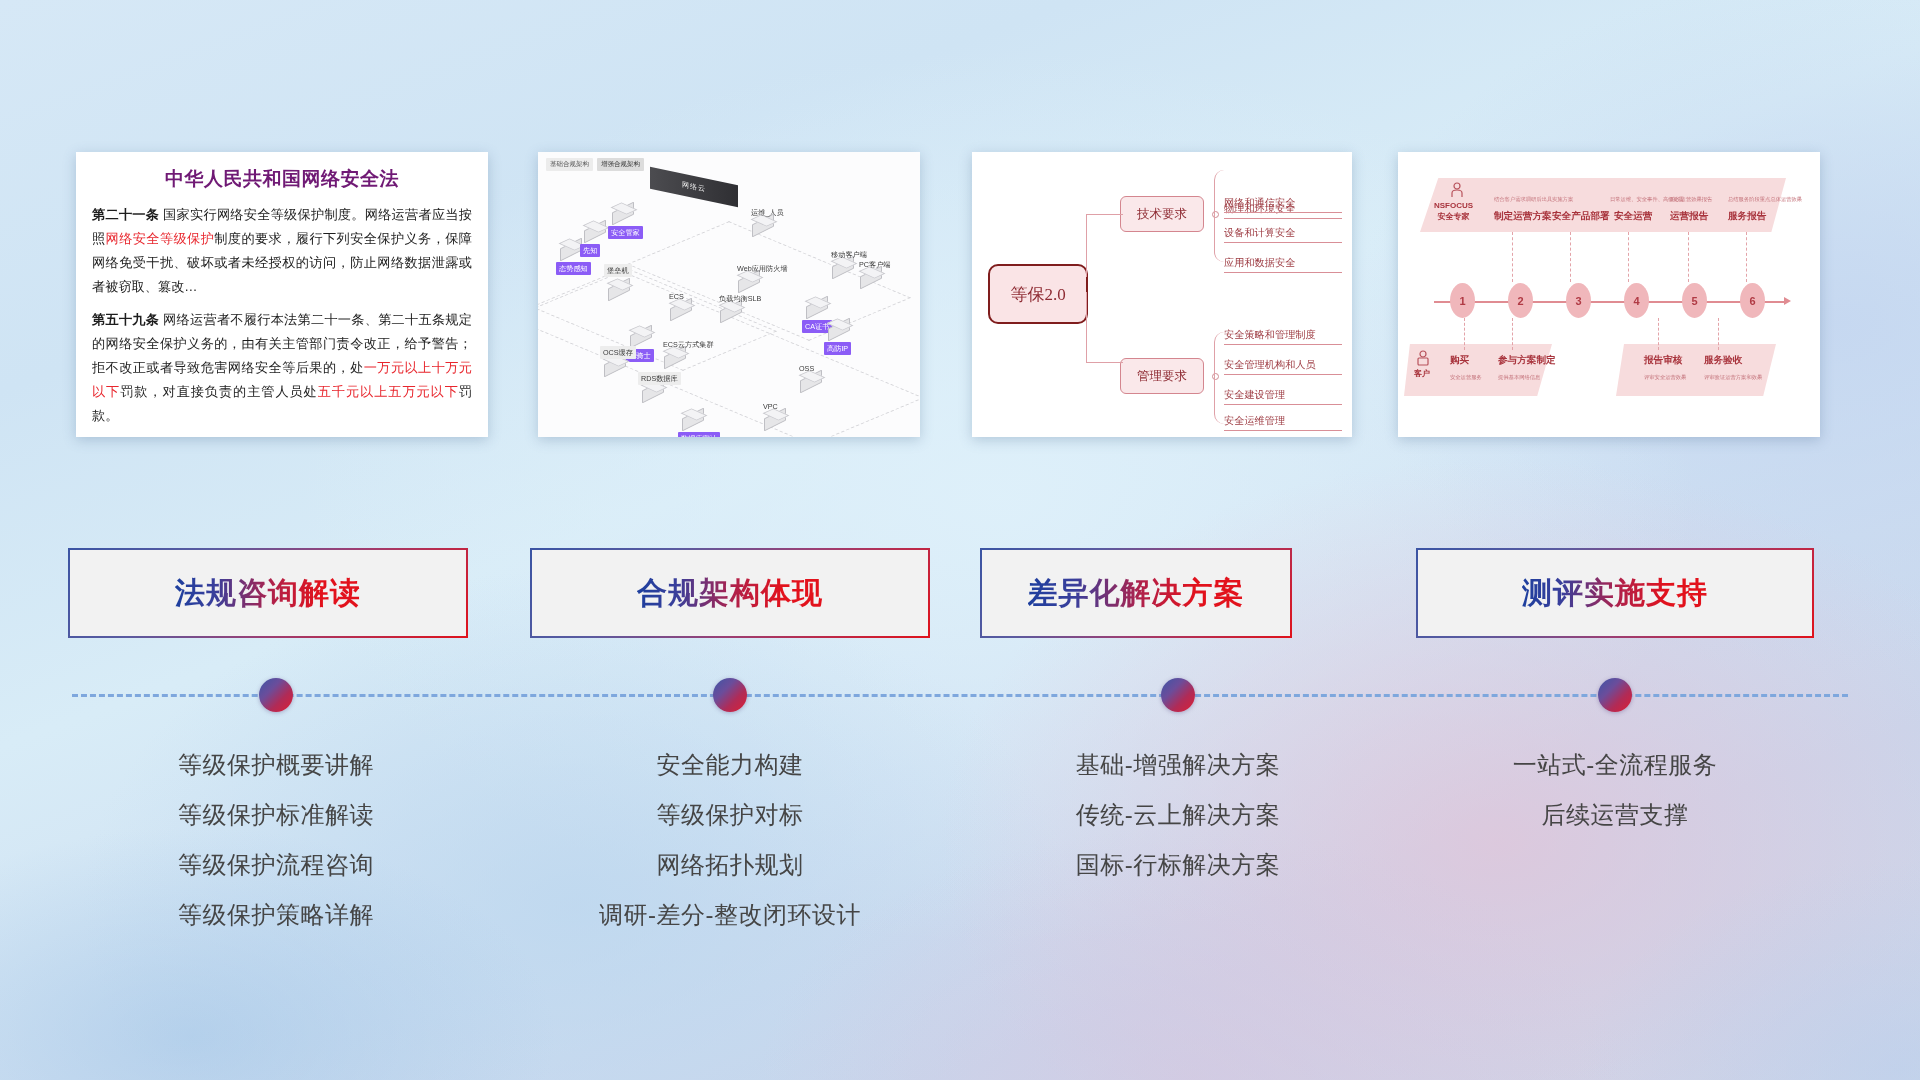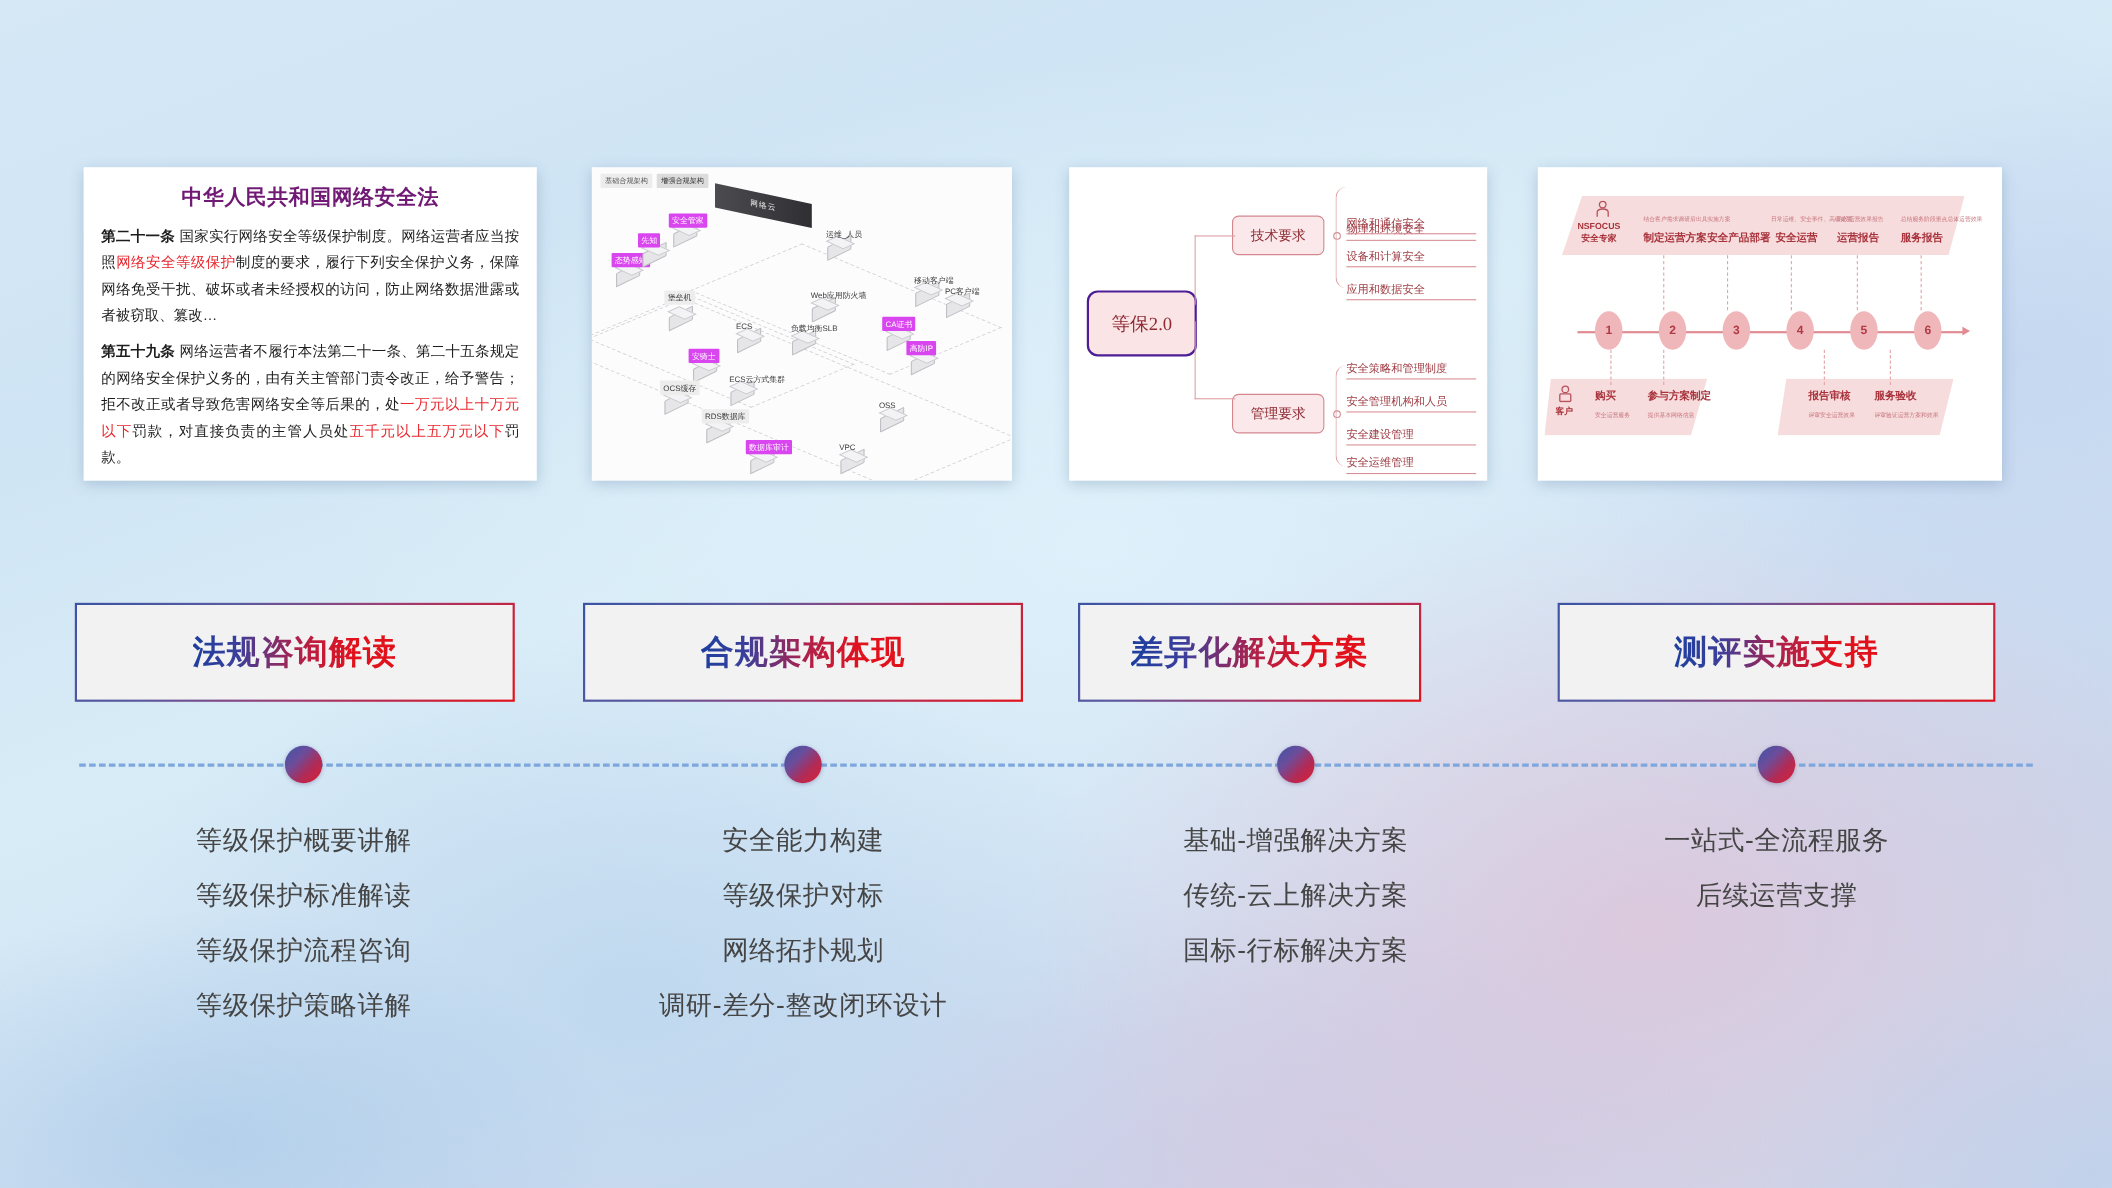--- a/index.html
+++ b/index.html
@@ -58,21 +58,21 @@
     position:absolute;left:112px;top:24px;width:88px;height:22px;
     background:linear-gradient(90deg,#4c4c50,#2f2f33);
     transform:skewY(12deg);
     display:flex;align-items:center;justify-content:center;
     font-size:7px;color:#efefef;letter-spacing:1px;
   }
   .nodelbl{
     position:absolute;font-size:7.2px;color:#3a3a3a;background:#ededed;
     padding:1.5px 3px;white-space:nowrap;border-radius:1px;
   }
-  .nodelbl.dark{background:#d946ef;color:#fff;}
+  .nodelbl.dark{background:#8b5cf6;color:#fff;margin-top:32px;}
   .nodelbl.plain{background:transparent;}
   .iso{
     position:absolute;width:26px;height:18px;
   }
   .iso:before{
     content:"";position:absolute;left:0;top:4px;width:20px;height:11px;
     background:#e6e6e8;border:.6px solid #bfbfc4;
     transform:skewY(-26deg) skewX(0deg) rotate(0deg);
     border-radius:1px;
   }
@@ -83,21 +83,21 @@
   }
   .isodash{
     position:absolute;border:1px dashed #d2d2d6;
     transform:matrix(1,.42,-1,.42,0,0);
   }
 
   
   #thumb3{left:972px;width:380px;height:285px;}
   .mm-root{
     position:absolute;left:16px;top:112px;width:96px;height:56px;
-    border:2px solid #4c1d95;border-radius:10px;background:#fae4e6;
+    border:2px solid #7f1d1d;border-radius:10px;background:#fae4e6;
     display:flex;align-items:center;justify-content:center;
     font-size:17px;color:#8e2b33;font-family:"Liberation Serif",serif;
   }
   .mm-mid{
     position:absolute;width:82px;height:34px;border:1.5px solid #d4868f;border-radius:6px;
     background:#fae8ea;display:flex;align-items:center;justify-content:center;
     font-size:12.5px;color:#8e2b33;font-family:"Liberation Serif",serif;
   }
   #mm-tech{left:148px;top:44px;}
   #mm-mgmt{left:148px;top:206px;}

